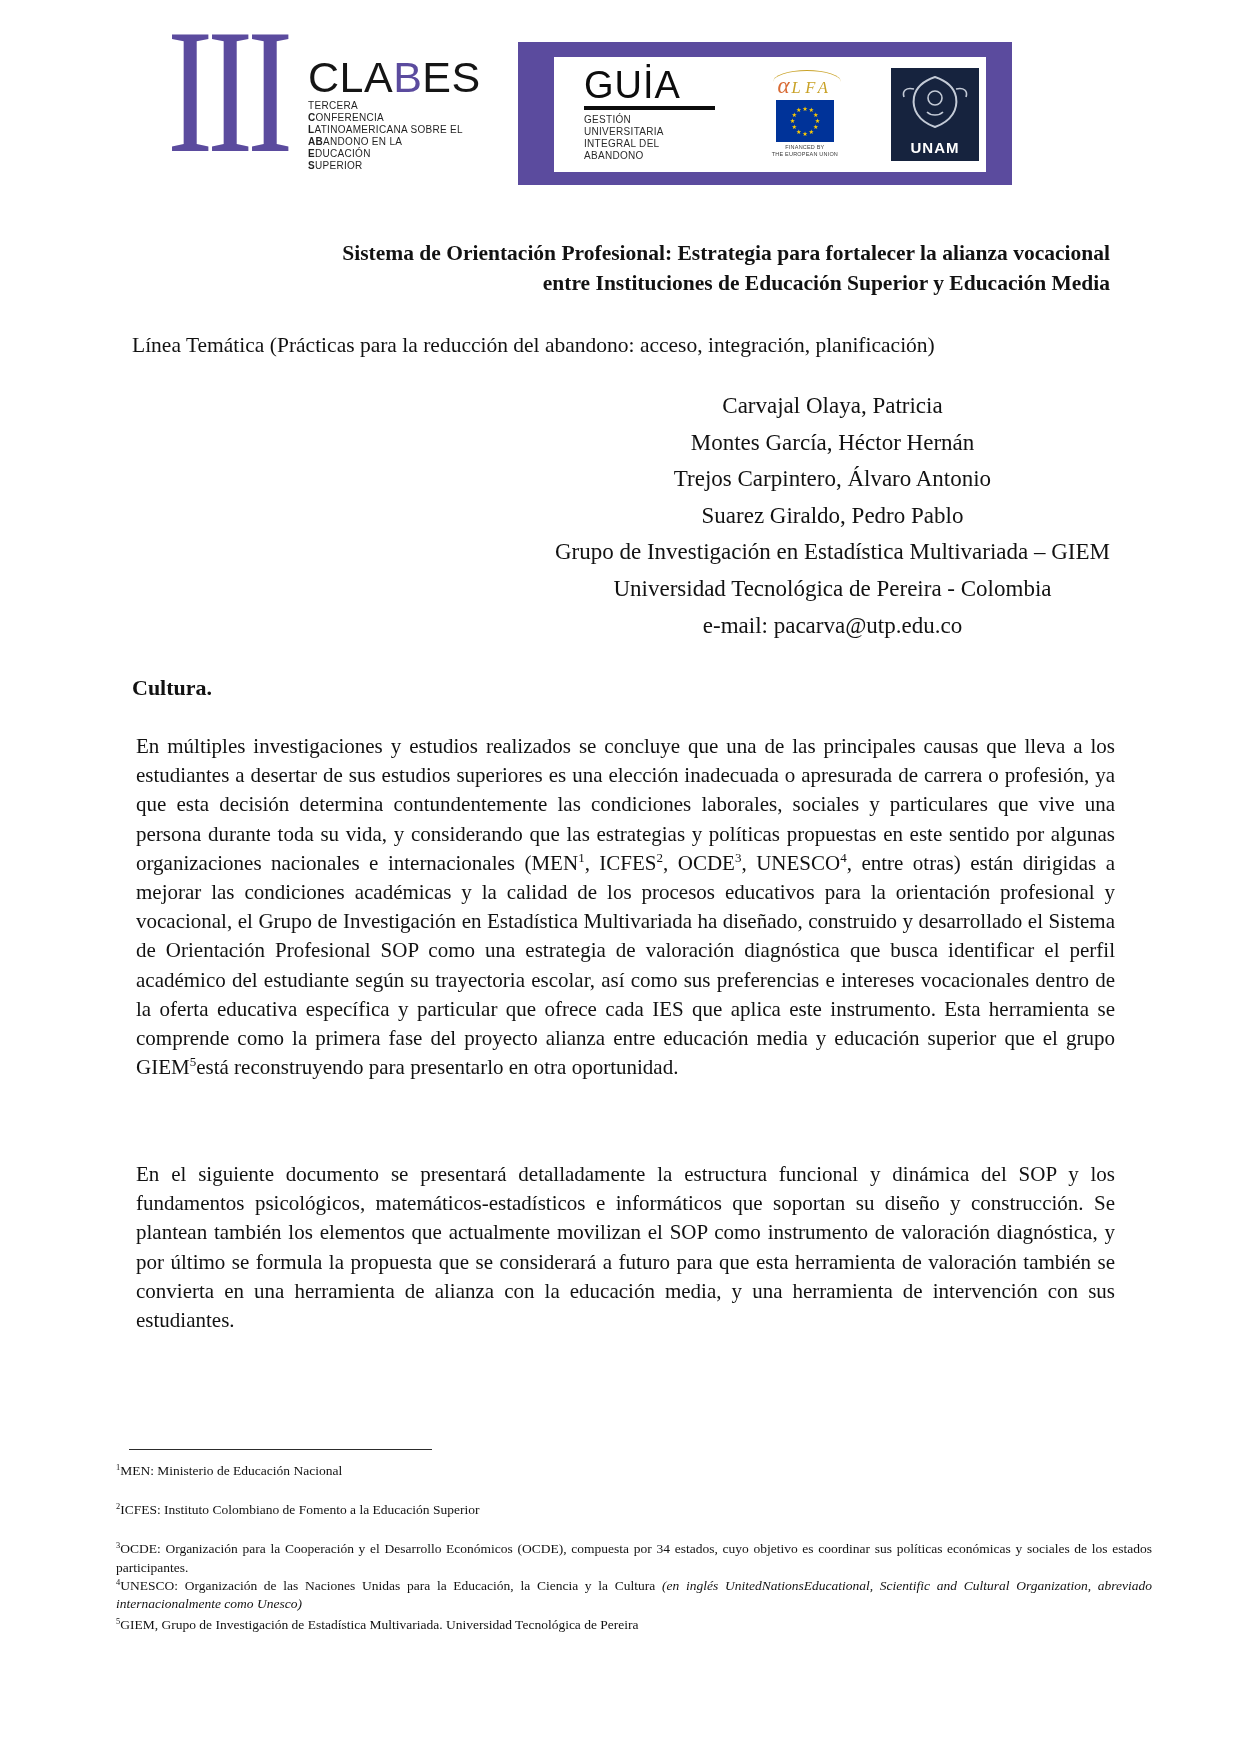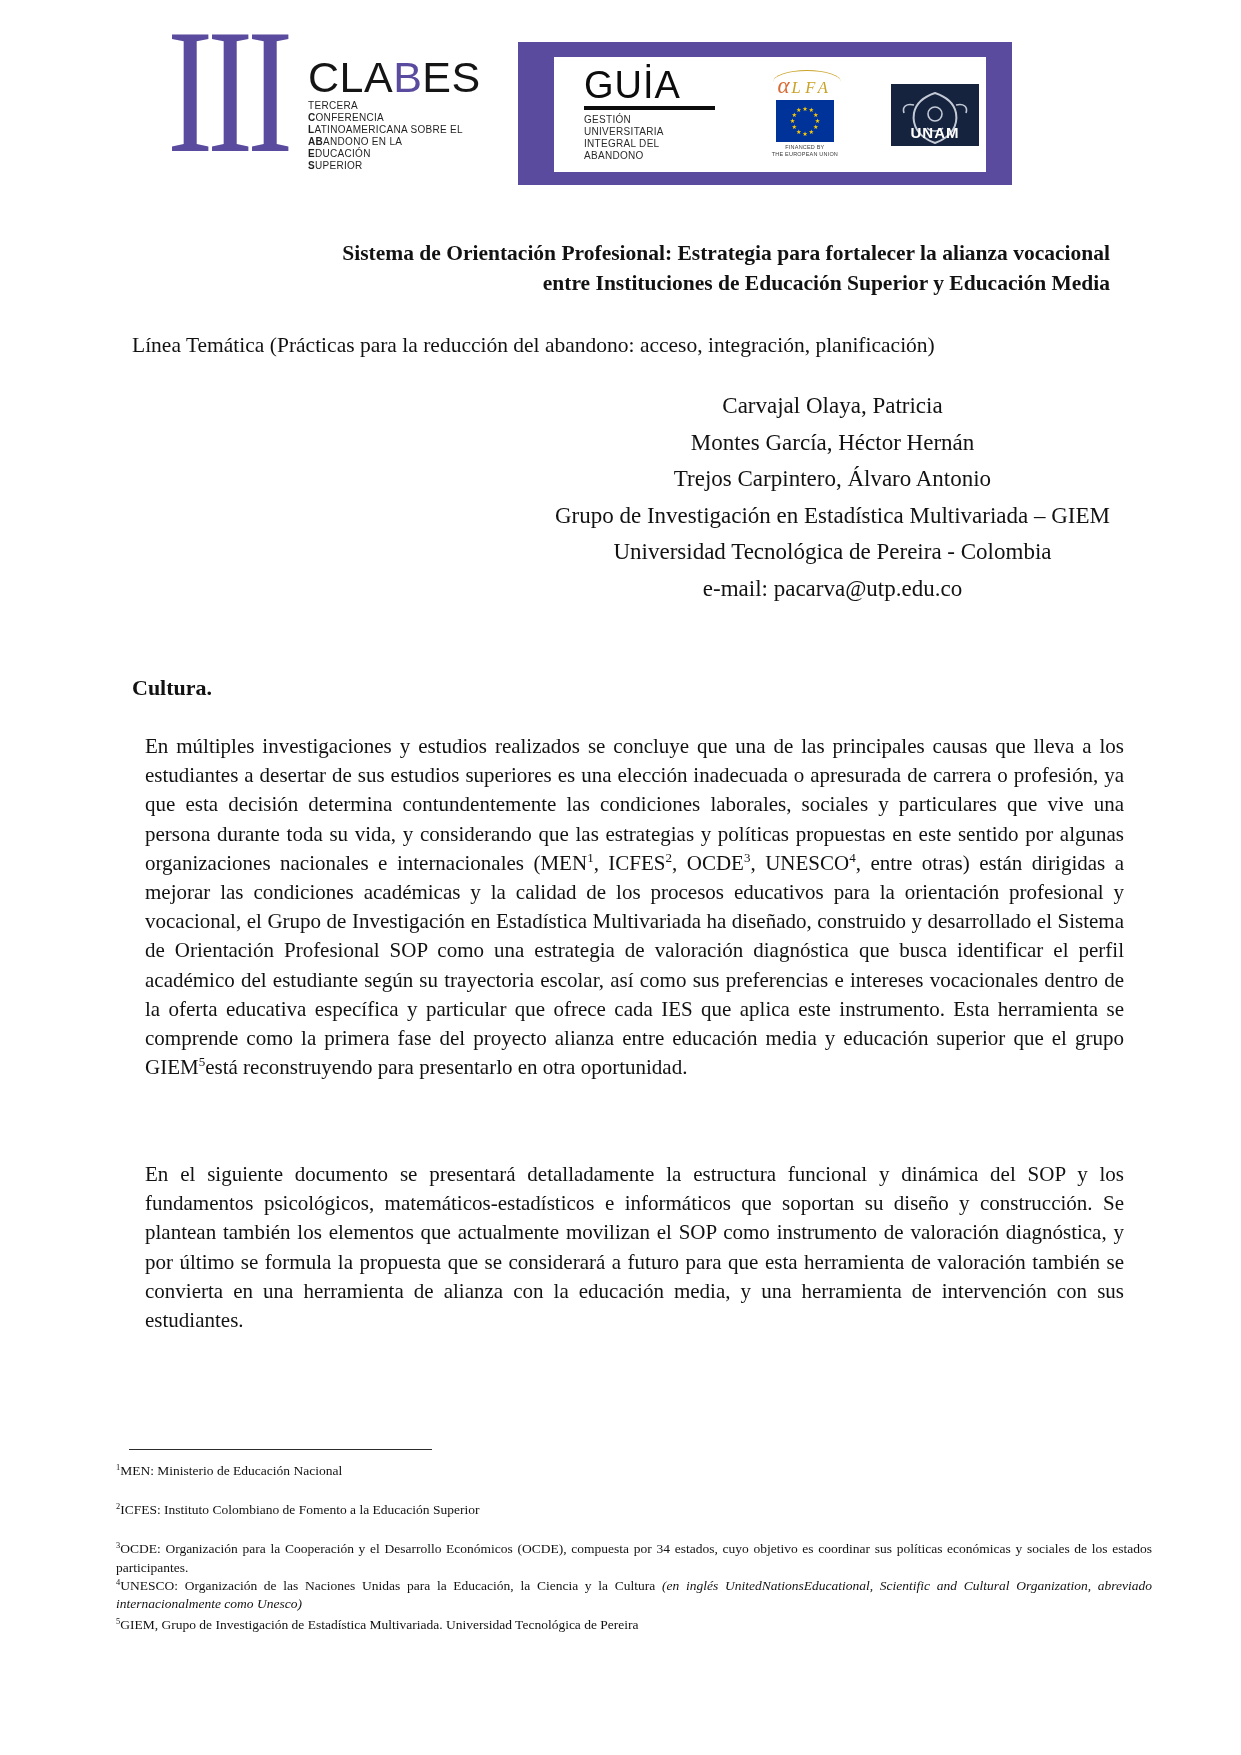--- a/index.html
+++ b/index.html
@@ -40,32 +40,32 @@
   .alfa-word { position:relative; display:inline-block; padding-top:3px;text-align:right; }
   .alfa-arc {
     position:absolute; left:-5px; right:-9px; top:-2px; height:12px;
     border-top:1.6px solid #c9a227; border-radius:50% 50% 0 0 / 100% 100% 0 0;
   }
   .alfa-alpha { font-size:23px; line-height:22px; color:#d96b35; font-style:italic; }
   .alfa-rest { font-size:16.5px; color:#c9a227; font-style:italic; letter-spacing:4.5px; margin-left:2px; }
   .eu-flag { display:block; margin:2px auto 2px; }
   .alfa-financed { font-size:5.5px; line-height:6.5px; color:#3a3a3a; font-family:"Liberation Sans", sans-serif; letter-spacing:0.2px; }
 
-  .unam { margin-left:auto; margin-right:7px; position:relative; width:88px; height:62px; background:#16233e; align-self:center; }
+  .unam { margin-left:auto; margin-right:7px; position:relative; width:88px; height:93px; background:#16233e; align-self:center; }
   .unam-label {
     position:absolute; left:0; right:0; bottom:5px; text-align:center; color:#fff;
     font-family:"Liberation Sans", sans-serif; font-weight:bold; font-size:15px; letter-spacing:1px;
   }
 
   
   .doc-title { position:absolute; left:132px; top:238px; width:978px; text-align:right; font-weight:bold; font-size:21.5px; line-height:30px; }
   .linea { position:absolute; left:132px; top:333px; width:978px; font-size:21.5px; line-height:24px; }
   .authors { position:absolute; right:131px; top:388px; text-align:center; font-size:23px; line-height:36.6px; }
   .resumen { position:absolute; left:132px; top:676px; font-size:22px; font-weight:bold; line-height:24px; }
-  .par { position:absolute; left:145px; width:979px; text-align:justify; font-size:21px; line-height:29.2px; }
+  .par { position:absolute; left:136px; width:979px; text-align:justify; font-size:21px; line-height:29.2px; }
   #par1 { top:732px; }
   #par2 { top:1160px; }
   sup { font-size:0.62em; line-height:0; vertical-align:super; }
 
   
   .footnotes { position:absolute; left:116px; top:1449px; width:1036px; font-size:13.5px; line-height:18.2px; }
   .fn-rule { width:303px; margin-left:13px; border-top:1.5px solid #2c2c2c; margin-bottom:12px; }
   .fn { text-align:justify; }
   .fn.spaced { margin-bottom:21px; }
   .fn.last { margin-top:3px; }
@@ -146,20 +146,21 @@
     <div>Sistema de Orientación Profesional: Estrategia para fortalecer la alianza vocacional</div>
     <div>entre Instituciones de Educación Superior y Educación Media</div>
   </h1>
 
   <div class="linea">Línea Temática (Prácticas para la reducción del abandono: acceso, integración, planificación)</div>
 
   <div class="authors">
     <div>Carvajal Olaya, Patricia</div>
     <div>Montes García, Héctor Hernán</div>
     <div>Trejos Carpintero, Álvaro Antonio</div>
+    <div>Suarez Giraldo, Pedro Pablo</div>
     <div>Grupo de Investigación en Estadística Multivariada – GIEM</div>
     <div>Universidad Tecnológica de Pereira - Colombia</div>
     <div>e-mail: pacarva@utp.edu.co</div>
   </div>
 
   <div class="resumen">Cultura.</div>
   <p class="par" id="par1"><span>En múltiples investigaciones y estudios realizados se concluye que una de las principales causas que lleva a los estudiantes a desertar de sus estudios superiores es una elección inadecuada o apresurada de carrera o profesión, ya que esta decisión determina contundentemente las condiciones laborales, sociales y particulares que vive una persona durante toda su vida, y considerando que las estrategias y políticas propuestas en este sentido por algunas organizaciones nacionales e internacionales (MEN</span><sup>1</sup><span>, ICFES</span><sup>2</sup><span>, OCDE</span><sup>3</sup><span>, UNESCO</span><sup>4</sup><span>, entre otras) están dirigidas a mejorar las condiciones académicas y la calidad de los procesos educativos para la orientación profesional y vocacional, el Grupo de Investigación en Estadística Multivariada ha diseñado, construido y desarrollado el Sistema de Orientación Profesional SOP como una estrategia de valoración diagnóstica que busca identificar el perfil académico del estudiante según su trayectoria escolar, así como sus preferencias e intereses vocacionales dentro de la oferta educativa específica y particular que ofrece cada IES que aplica este instrumento.  Esta herramienta se comprende como la primera fase del proyecto alianza entre educación media y educación superior que el grupo GIEM</span><sup>5</sup><span>está reconstruyendo para presentarlo en otra oportunidad.</span></p>
   <p class="par" id="par2"><span>En el siguiente documento se presentará detalladamente la estructura funcional y dinámica del SOP y los fundamentos psicológicos, matemáticos-estadísticos e informáticos que soportan su diseño y construcción.  Se plantean también los elementos que actualmente movilizan el SOP como instrumento de valoración diagnóstica, y por último se formula la propuesta que se considerará a futuro para que esta herramienta de valoración también se convierta en una herramienta de alianza con la educación media, y una herramienta de intervención con sus estudiantes.</span></p>
 
   <div class="footnotes">

